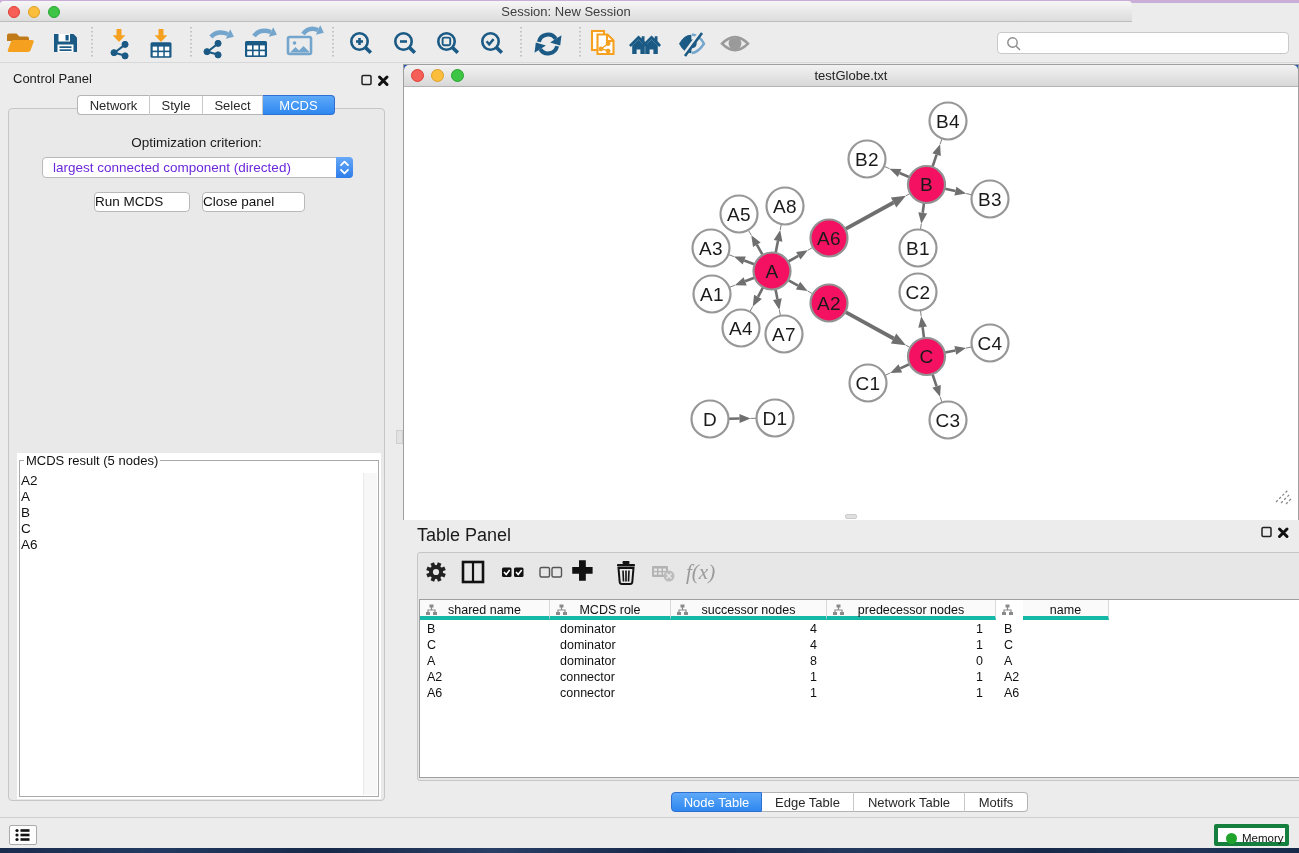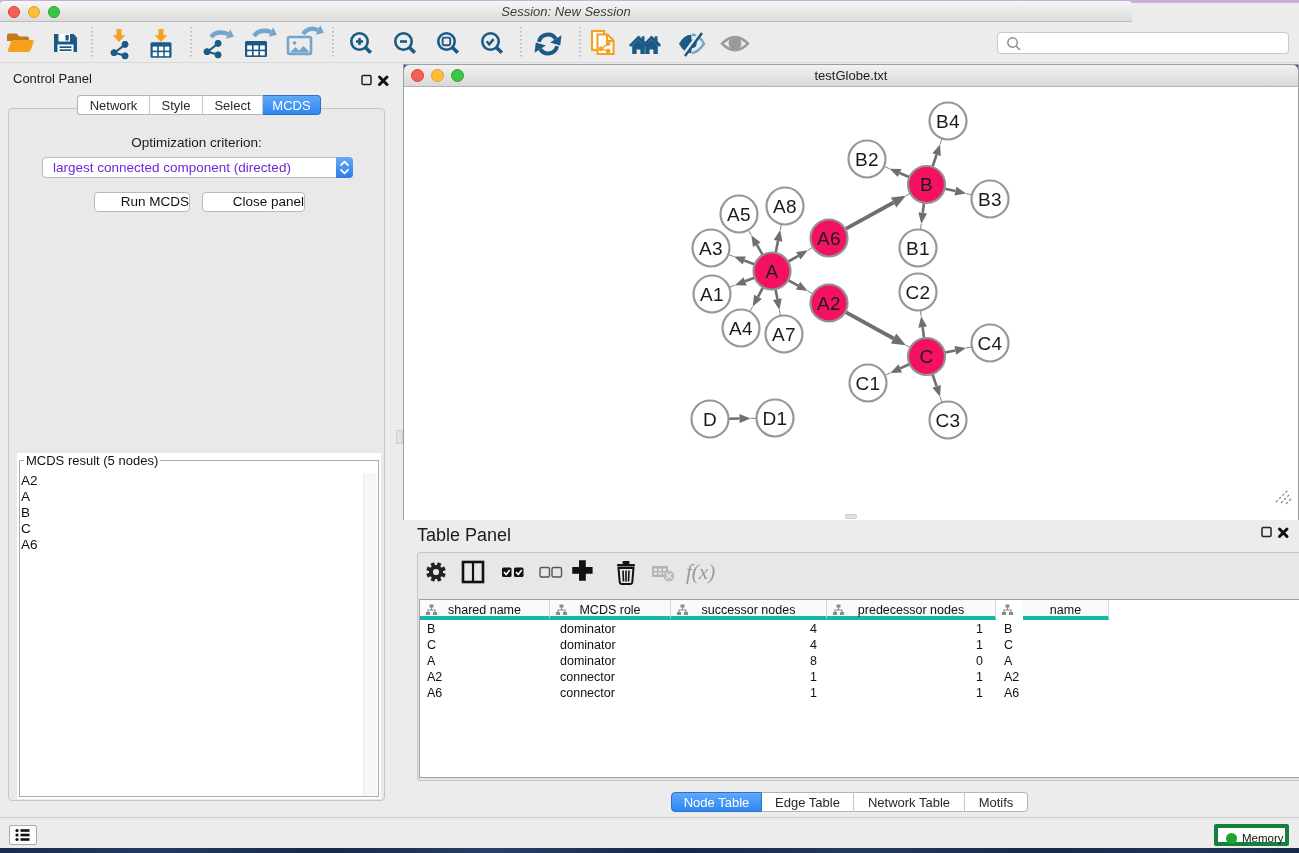--- a/index.html
+++ b/index.html
@@ -3,21 +3,21 @@
 <meta charset="utf-8">
 <style>
 * { margin:0; padding:0; box-sizing:border-box; }
 html,body { width:1299px; height:853px; overflow:hidden; font-family:"Liberation Sans", sans-serif; }
 body { position:relative; background:#ececec; }
 .abs { position:absolute; }
 
 #wallpaper-top { left:0; top:0; width:1299px; height:2.5px; background:#c9aed8; }
 #titlebar { left:0; top:1px; width:1132px; height:21px;
   background:linear-gradient(#f6f6f6,#dcdcdc); border-bottom:1px solid #bdbdbd;
-  border-radius:4px 4px 0 0;font-style:italic; }
+  border-radius:4px 4px 0 0; }
 #titlebar .title { position:absolute; left:0; right:0; top:3px; text-align:center;
   font-size:13px; color:#3c3c3c; }
 .light { position:absolute; top:5px; width:12px; height:12px; border-radius:50%; }
 #toolbar { left:0; top:23px; width:1299px; height:40px; background:#ececec; border-bottom:1px solid #d8d8d8;}
 #searchbox { position:absolute; left:997px; top:9px; width:292px; height:22px; background:#fff;
   border:1px solid #c9c9c9; border-radius:4px; }
 
 #leftdock { left:0; top:63px; width:393px; height:754px; background:#ececec; }
 #cp-title { position:absolute; left:13px; top:8px; font-size:13px; color:#1a1a1a; }
 #cp-panel { position:absolute; left:8px; top:45px; width:377px; height:693px;
@@ -30,21 +30,21 @@
 #cp-tabs .tab:last-child { border-radius:0 4px 4px 0; border-right:1px solid #b4b4b4;}
 .tabsel { background:linear-gradient(#5ea9f9,#2e87ef) !important; color:#fff !important;
   border-color:#2e6fd0 !important; }
 #opt-label { position:absolute; left:0; width:100%; top:72px; text-align:center; font-size:13.5px; color:#1a1a1a;}
 #dropdown { position:absolute; left:42px; top:94px; width:311px; height:21px; background:#fff;
   border:1px solid #b9b9b9; border-radius:4px; }
 #dropdown .dtext { position:absolute; left:10px; top:2px; font-size:13.5px; color:#6d28d9; }
 #dropdown .stepper { position:absolute; right:-1px; top:-1px; width:17px; height:21px;
   background:linear-gradient(#67a9f8,#2d7cea); border-radius:0 4px 4px 0; }
 .btn { position:absolute; height:20px; background:#fff; border:1px solid #b9b9b9; border-radius:4px;
-  font-size:13.5px; color:#111; text-align:right; line-height:18px; }
+  font-size:13.5px; color:#111; text-align:left; line-height:18px; }
 
 #result-box { position:absolute; left:17px; top:390px; width:364px; height:346px; background:#fff; }
 #result-legend { position:absolute; left:7px; top:0px; font-size:13px; color:#111; background:#fff; padding:0 2px; z-index:2;}
 #result-frame { position:absolute; left:2px; top:7px; right:2px; bottom:2px; border:1px solid #aaa; }
 #result-items { position:absolute; left:4px; top:20px; font-size:13.5px; color:#111; line-height:16px; }
 #result-scroll { position:absolute; right:4px; top:20px; width:14px; bottom:4px; background:#f7f7f7; border-left:1px solid #e9e9e9;}
 
 #netwin { left:403px; top:64px; width:896px; height:578px; background:#fff;
   border:1px solid #9f9f9f; }
 #nettitle { position:absolute; left:0; top:0; width:894px; height:22px;
@@ -217,21 +217,21 @@
   <div id="cp-title">Control Panel</div>
   <svg width="40" height="15" viewBox="0 0 40 15" style="position:absolute;left:361px;top:10px">
       <rect x="1" y="2.5" width="9" height="9" rx="1.2" fill="none" stroke="#222" stroke-width="1.5"></rect>
       <path d="M18.5 4 l7.5 7.5 m0 -7.5 l-7.5 7.5" stroke="#111" stroke-width="3" stroke-linecap="round"></path>
     </svg>
   <div id="cp-panel"></div>
   <div id="cp-tabs">
     <div class="tab" style="width:73px">Network</div>
       <div class="tab" style="width:53px">Style</div>
       <div class="tab" style="width:60px">Select</div>
-      <div class="tab tabsel" style="width:58px">MCDS</div>
+      <div class="tab tabsel" style="width:72px">MCDS</div>
   </div>
   <div id="opt-label">Optimization criterion:</div>
   <div id="dropdown">
       <div class="dtext">largest connected component (directed)</div>
     <div class="stepper"><svg width="17" height="21" viewBox="0 0 17 21">
           <path d="M5 8.2 L8.5 4.6 L12 8.2" fill="none" stroke="#fff" stroke-width="1.8" stroke-linecap="round" stroke-linejoin="round"></path>
           <path d="M5 12.8 L8.5 16.4 L12 12.8" fill="none" stroke="#fff" stroke-width="1.8" stroke-linecap="round" stroke-linejoin="round"></path>
         </svg></div>
   </div>
   <div class="btn" style="left:94px;top:129px;width:96px;">Run MCDS</div>

